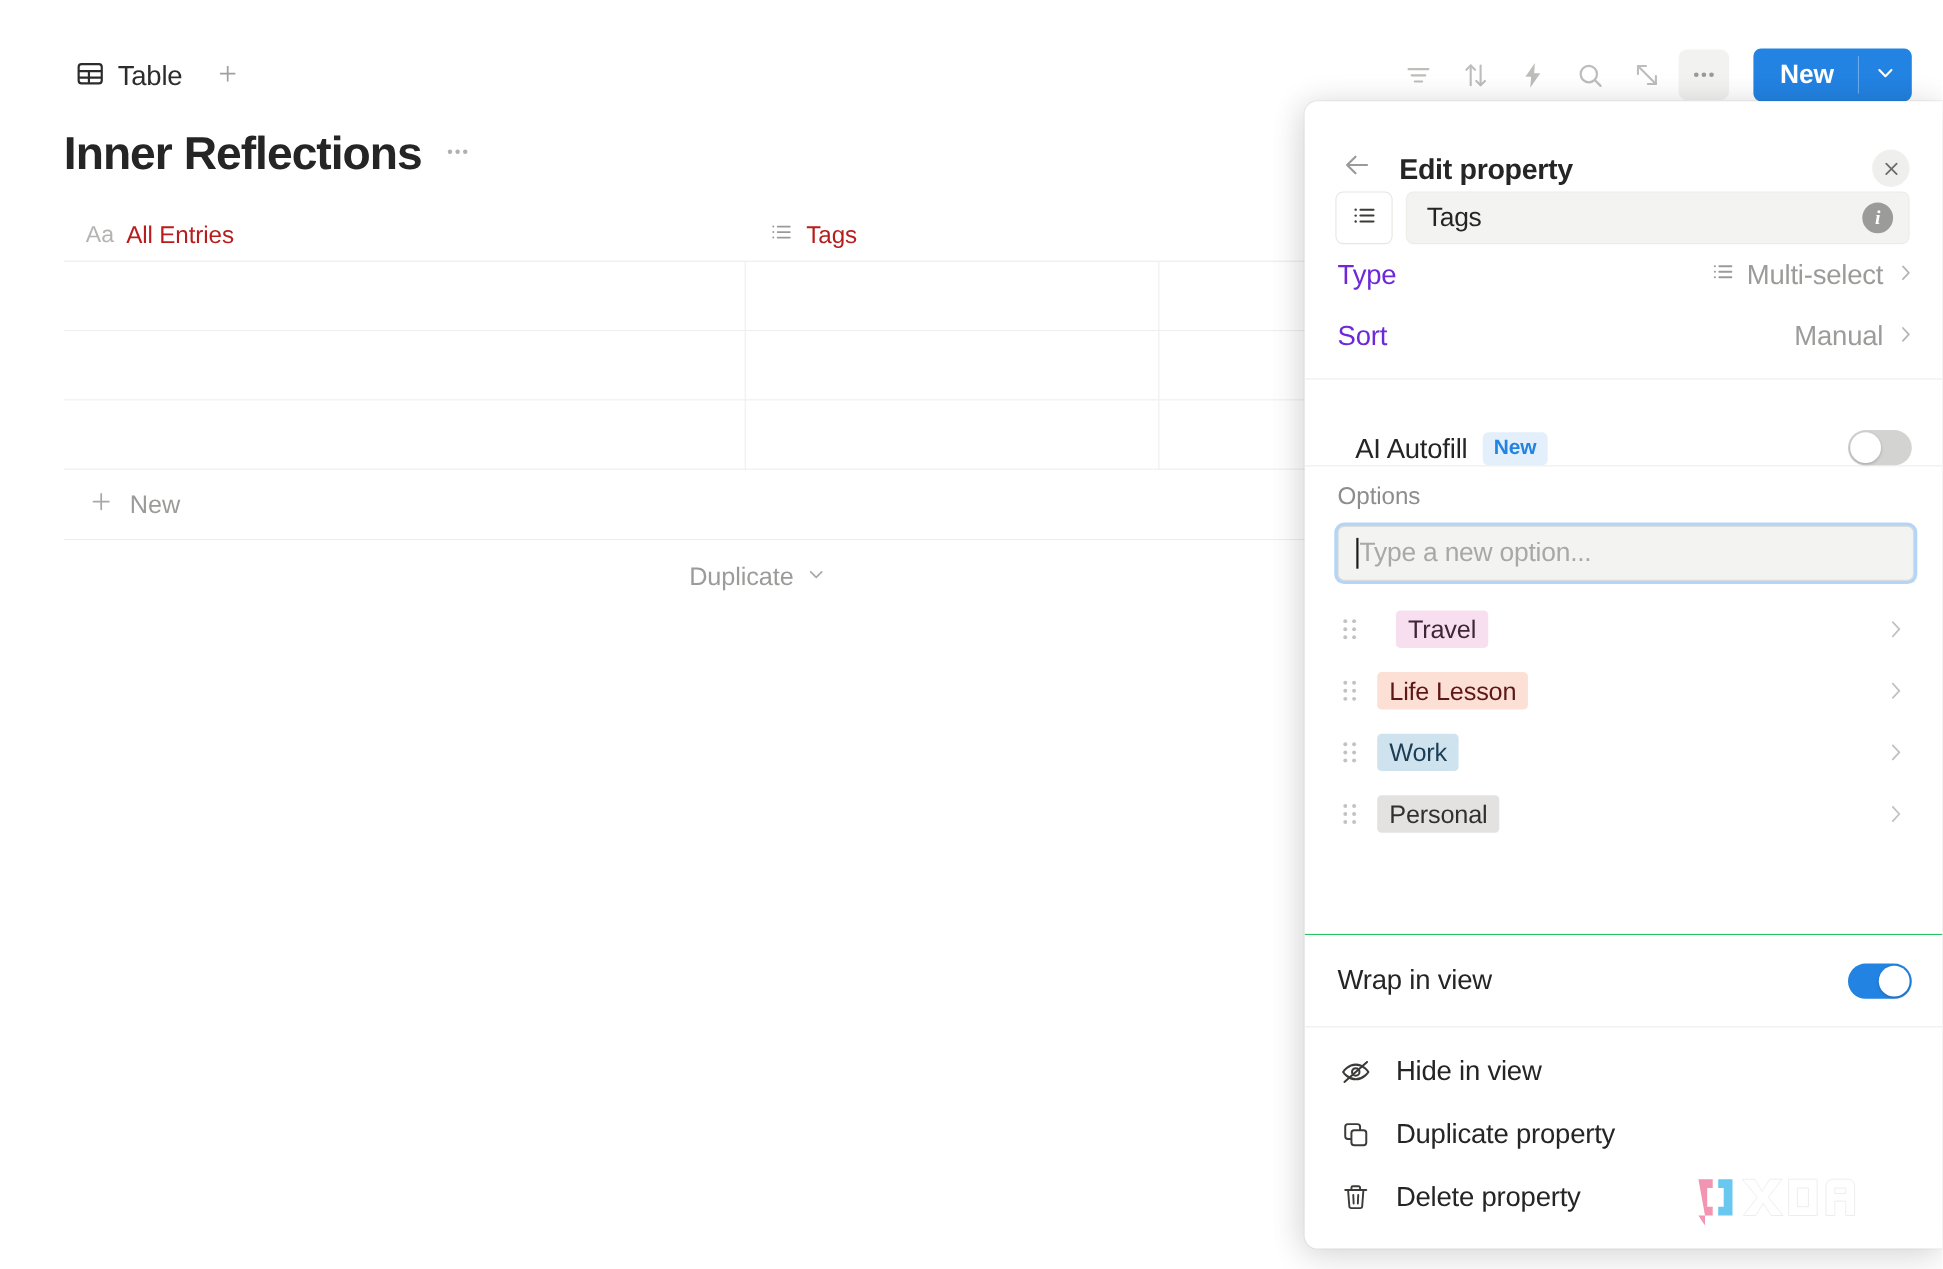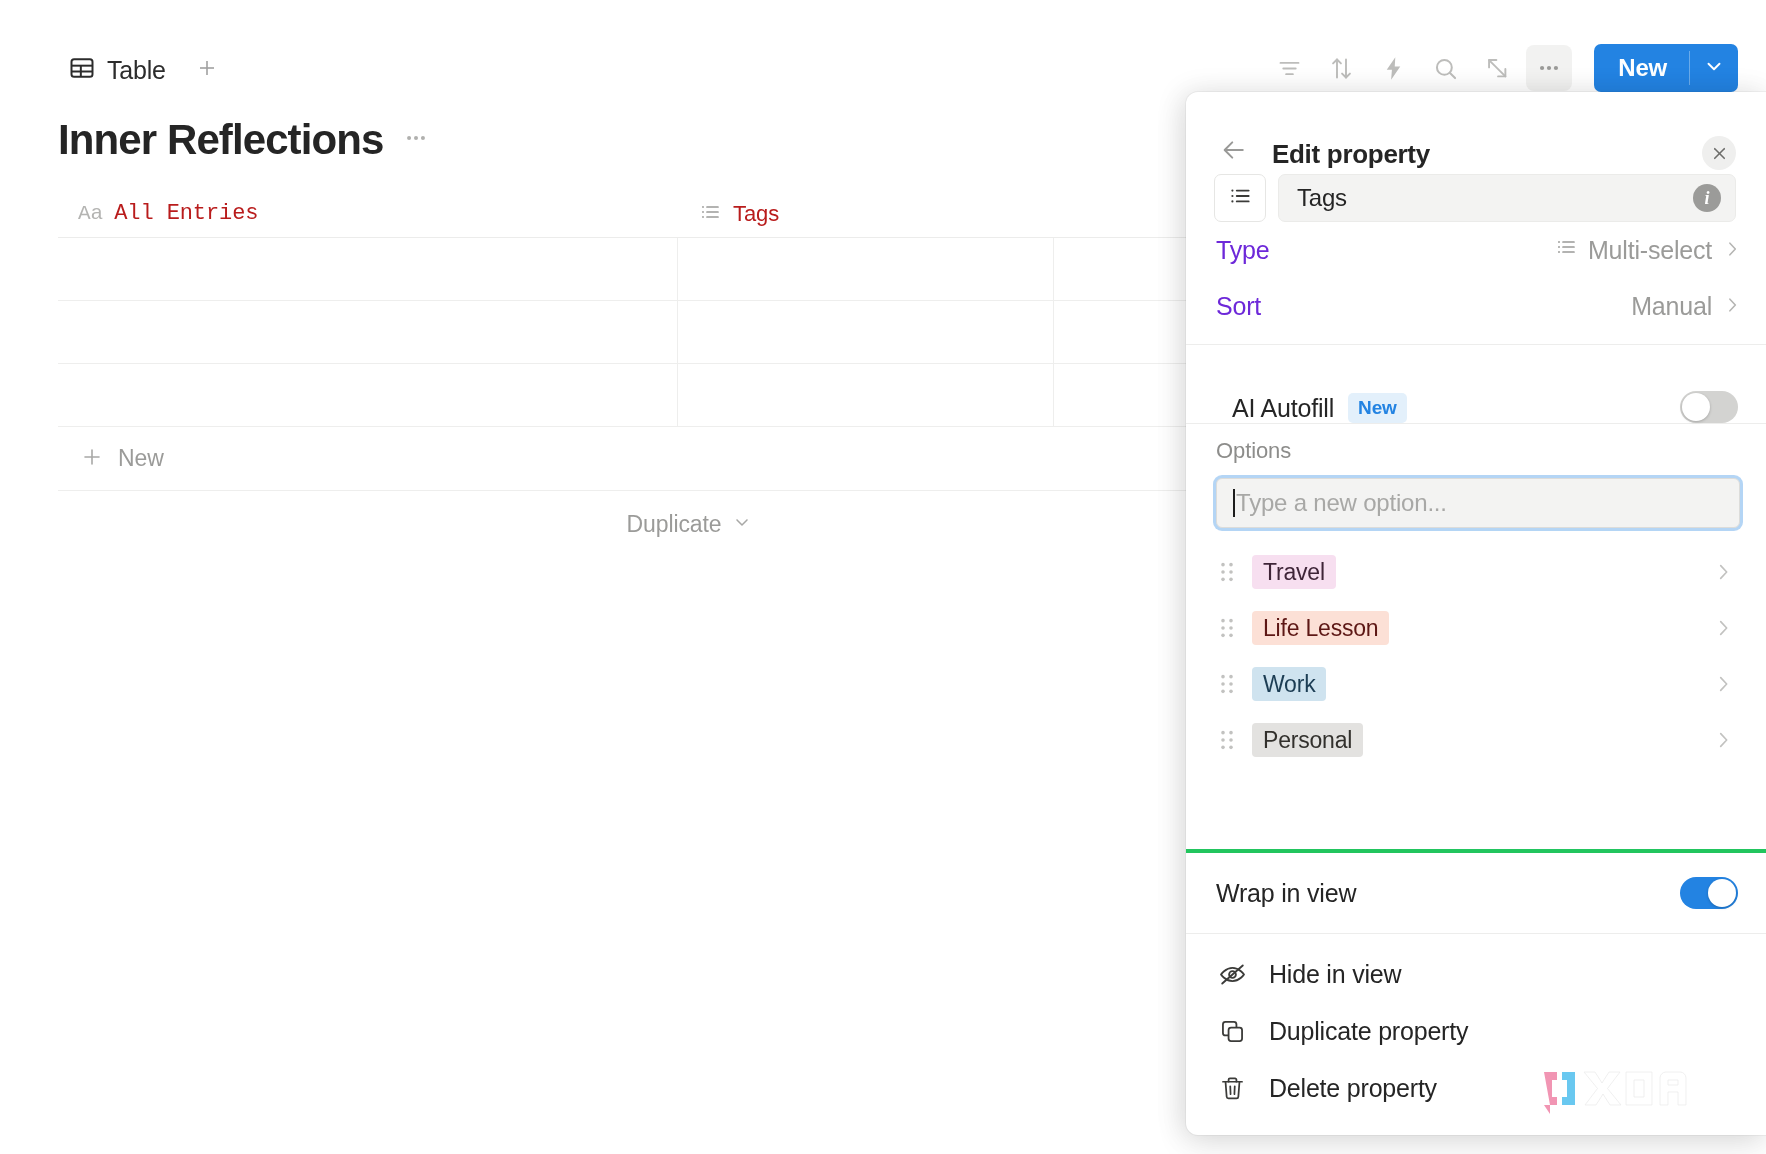--- a/index.html
+++ b/index.html
@@ -156,21 +156,21 @@
   .th-label {
     font-size: 22px;
     color: #b91c1c;
     letter-spacing: -0.1px;
   }
   .th-aa {
     font-size: 21px;
     color: #b4b4b2;
     font-weight: 400;
   }
-  .th.col-name { width: 620px; font-family: Liberation Mono, monospace; }
+  .th.col-name { width: 620px; }
   .th.col-tags { width: 400px; }
   .th-actions {
     display: flex; align-items: center; gap: 18px;
     margin-left: auto;
     padding-right: 24px;
   }
   .th-action {
     display: flex; align-items: center; justify-content: center;
     width: 34px; height: 34px;
     cursor: pointer;
@@ -454,21 +454,21 @@
     display: flex; align-items: center;
     padding-right: 6px;
   }
 
   .wrap-row {
     display: flex;
     align-items: center;
     height: 84px;
     padding: 0 28px 0 30px;
     flex: none;
-    border-top: 4px solid #22c55e;
+    border-top: 1px solid #22c55e;
   }
   .wrap-label {
     font-size: 25px;
     color: #252525;
     letter-spacing: -0.2px;
   }
 
   .menu-section {
     padding: 12px 0 18px 0;
     flex: none;
@@ -785,21 +785,21 @@
         <span class="drag-handle">
           <svg width="18" height="24" viewBox="0 0 12 18" fill="#c2c2c0">
             <circle cx="3" cy="3.5" r="1.35"></circle>
               <circle cx="9" cy="3.5" r="1.35"></circle>
             <circle cx="3" cy="9" r="1.35"></circle>
               <circle cx="9" cy="9" r="1.35"></circle>
             <circle cx="3" cy="14.5" r="1.35"></circle>
               <circle cx="9" cy="14.5" r="1.35"></circle>
           </svg>
         </span>
-        <span class="chip" style="background: rgb(247, 223, 240); color: rgb(63, 37, 56);">Travel</span>
+        <span class="chip" style="background: rgb(247, 223, 240); color: rgb(63, 37, 56); margin-left: 17px;">Travel</span>
         <span class="opt-caret">
           <svg width="22" height="22" viewBox="0 0 24 24" stroke="#c2c2c0" stroke-width="1.8" fill="none" stroke-linecap="round" stroke-linejoin="round">
             <polyline points="9.5,5 16,12 9.5,19"></polyline>
           </svg>
         </span>
       </div>
 
       <div class="option-row">
         <span class="drag-handle">
           <svg width="18" height="24" viewBox="0 0 12 18" fill="#c2c2c0">

